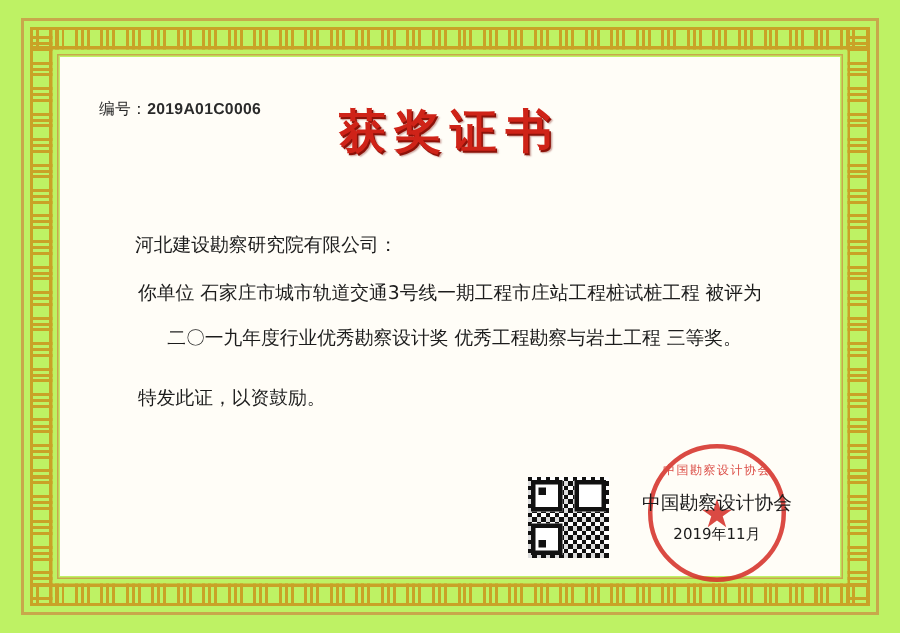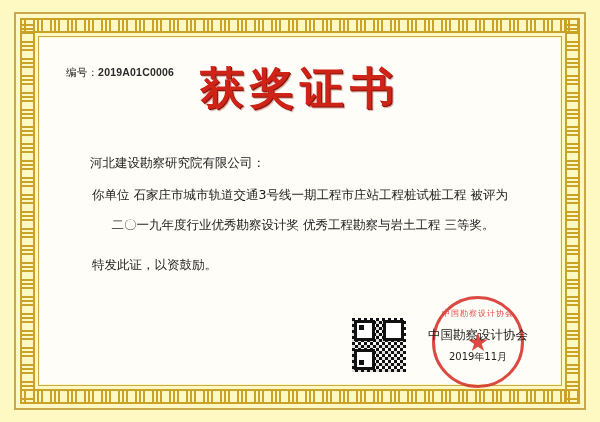--- a/index.html
+++ b/index.html
@@ -10,21 +10,21 @@
     width: 600px;
     height: 422px;
     background: #ffffff;
     font-family: "Liberation Sans", sans-serif;
     overflow: hidden;
   }
   .certificate {
     position: relative;
     width: 600px;
     height: 422px;
-    background: #fef9c3;
+    background: #bef264;
     box-sizing: border-box;
   }
   
   .frame-outer {
     position: absolute;
     left: 14px;
     top: 12px;
     right: 14px;
     bottom: 12px;
     border: 2px solid #c8a84b;
@@ -103,21 +103,21 @@
   }
 
   .title {
     position: absolute;
     left: 0;
     right: 0;
     top: 62px;
     text-align: center;
     font-family: "DejaVu Serif", serif;
     font-weight: bold;
-    font-size: 44px;
+    font-size: 31px;
     line-height: 52px;
     color: #cf2318;
     letter-spacing: 6px;
     text-shadow: 1px 1px 0 #8d1209, 2px 2px 1px rgba(120,16,8,0.35);
   }
 
   .body-text {
     position: absolute;
     left: 66px;
     right: 60px;

